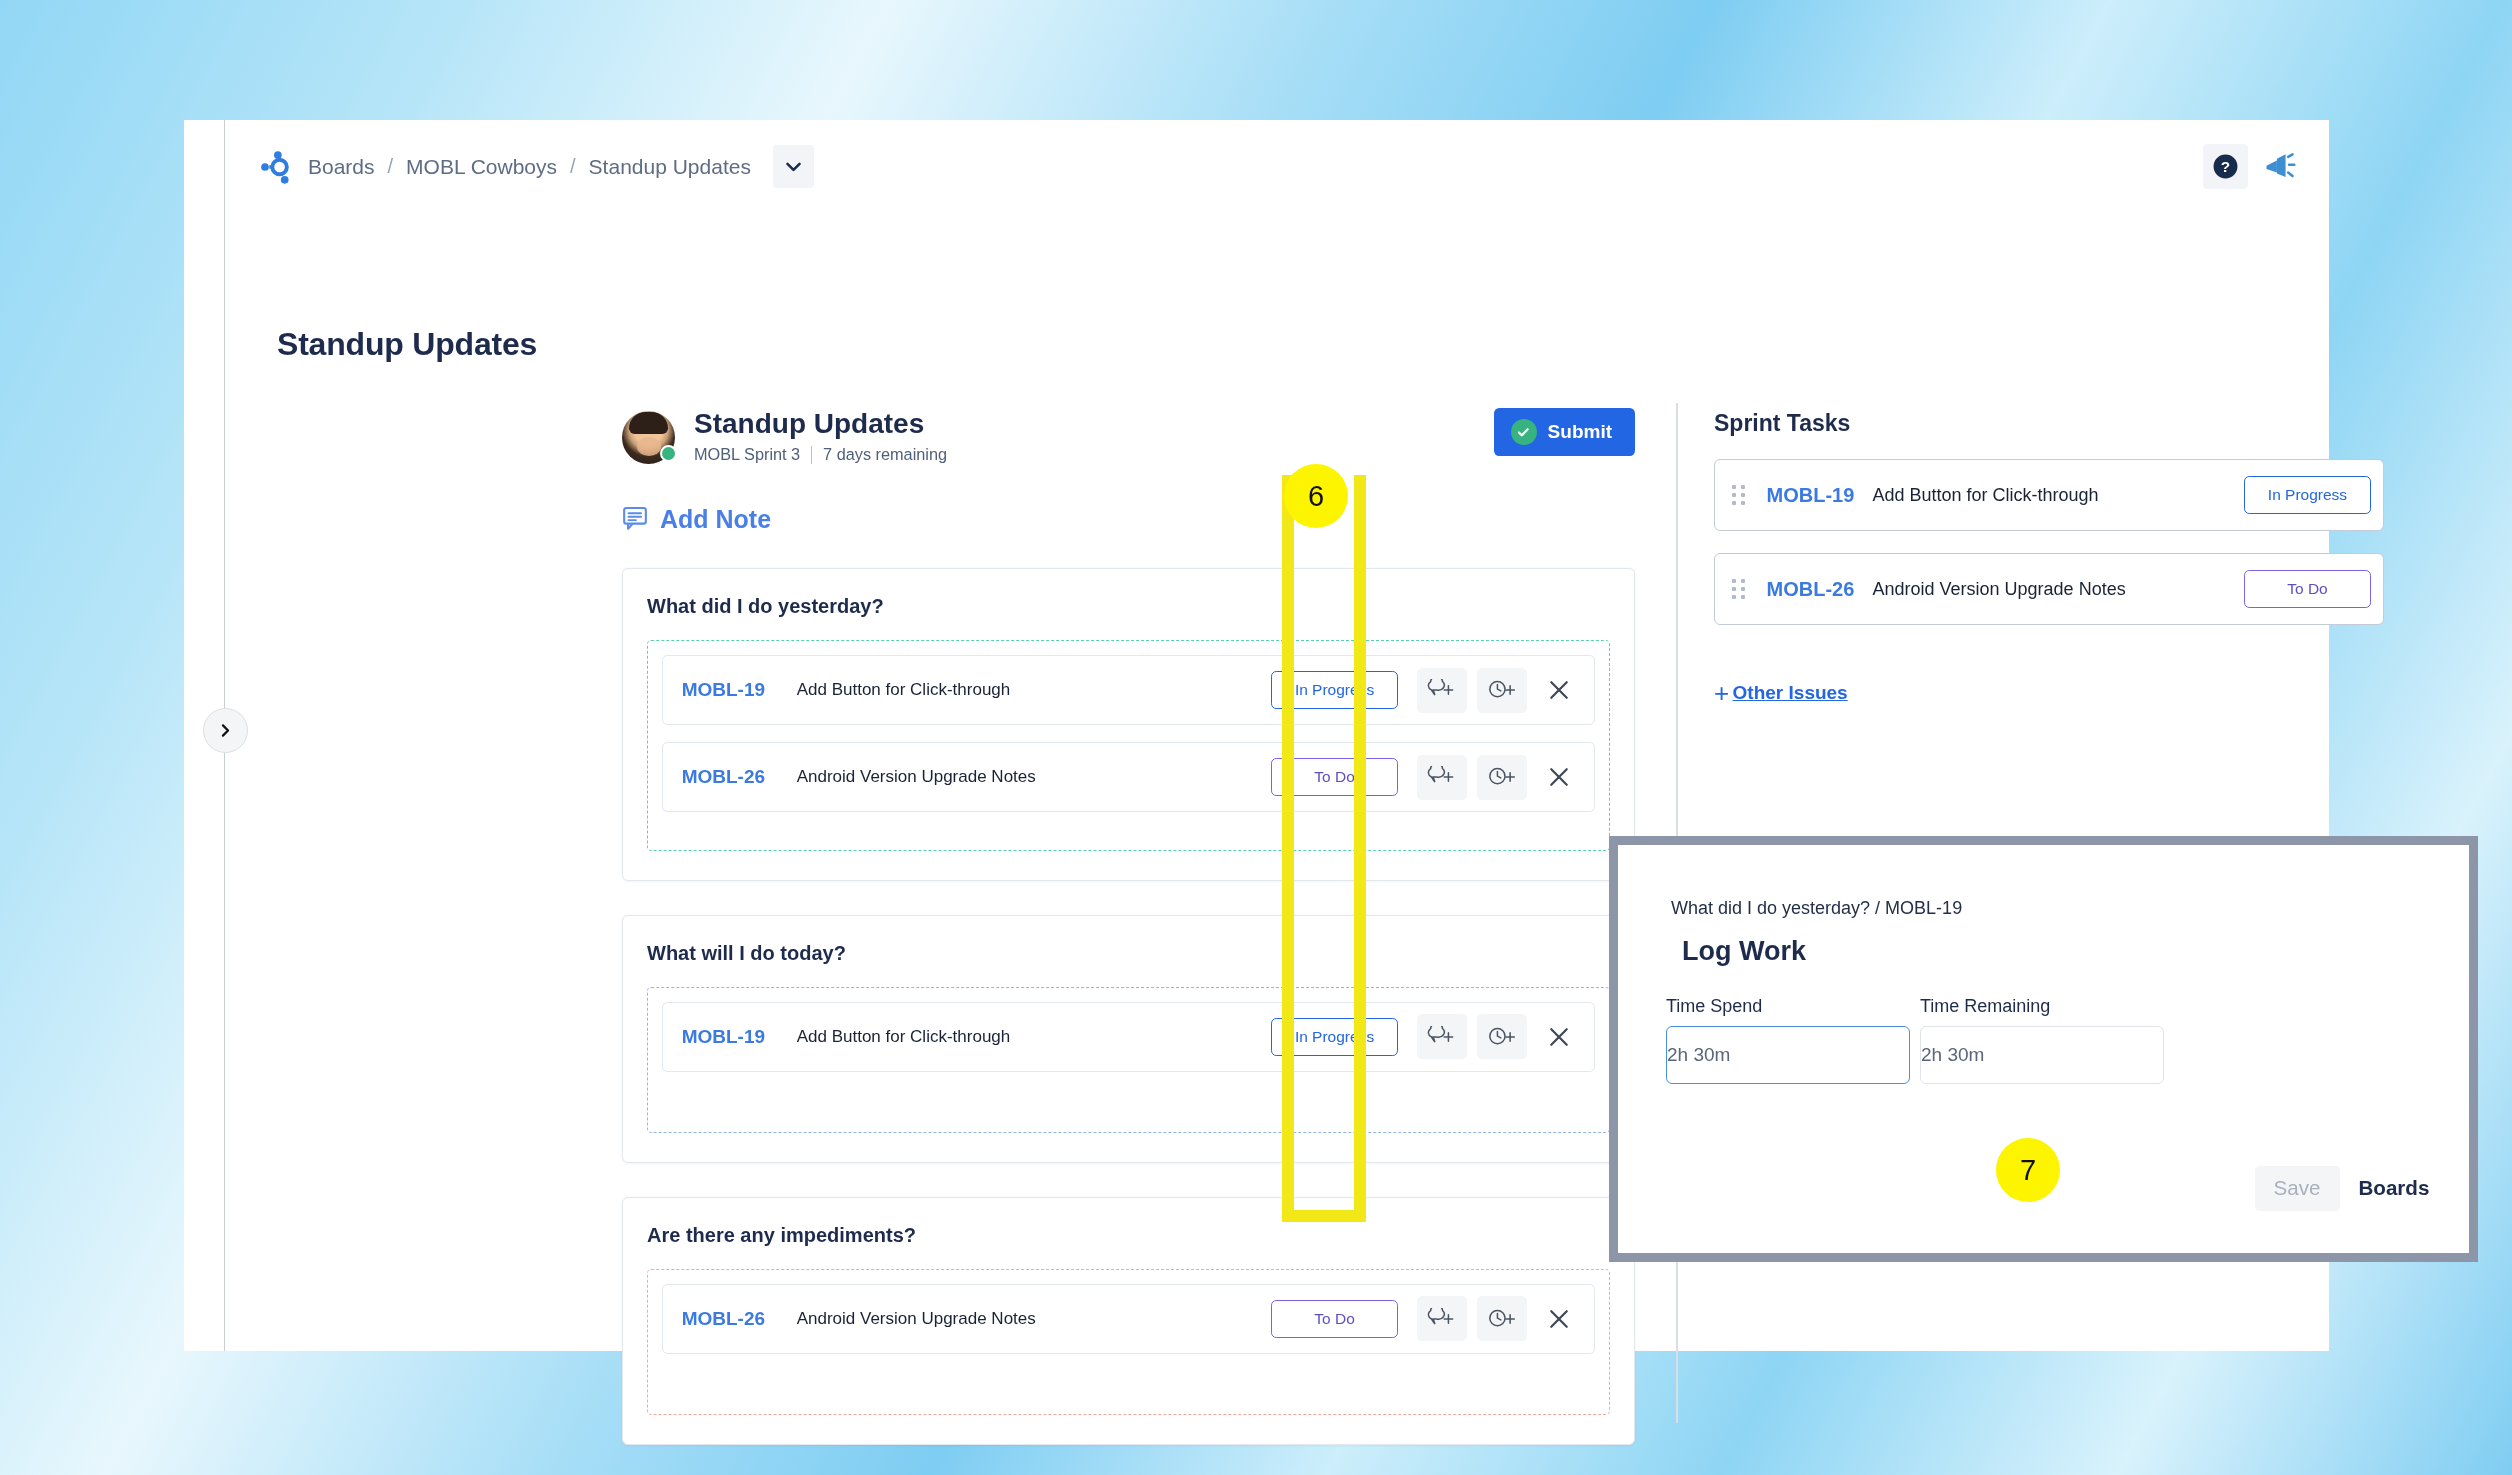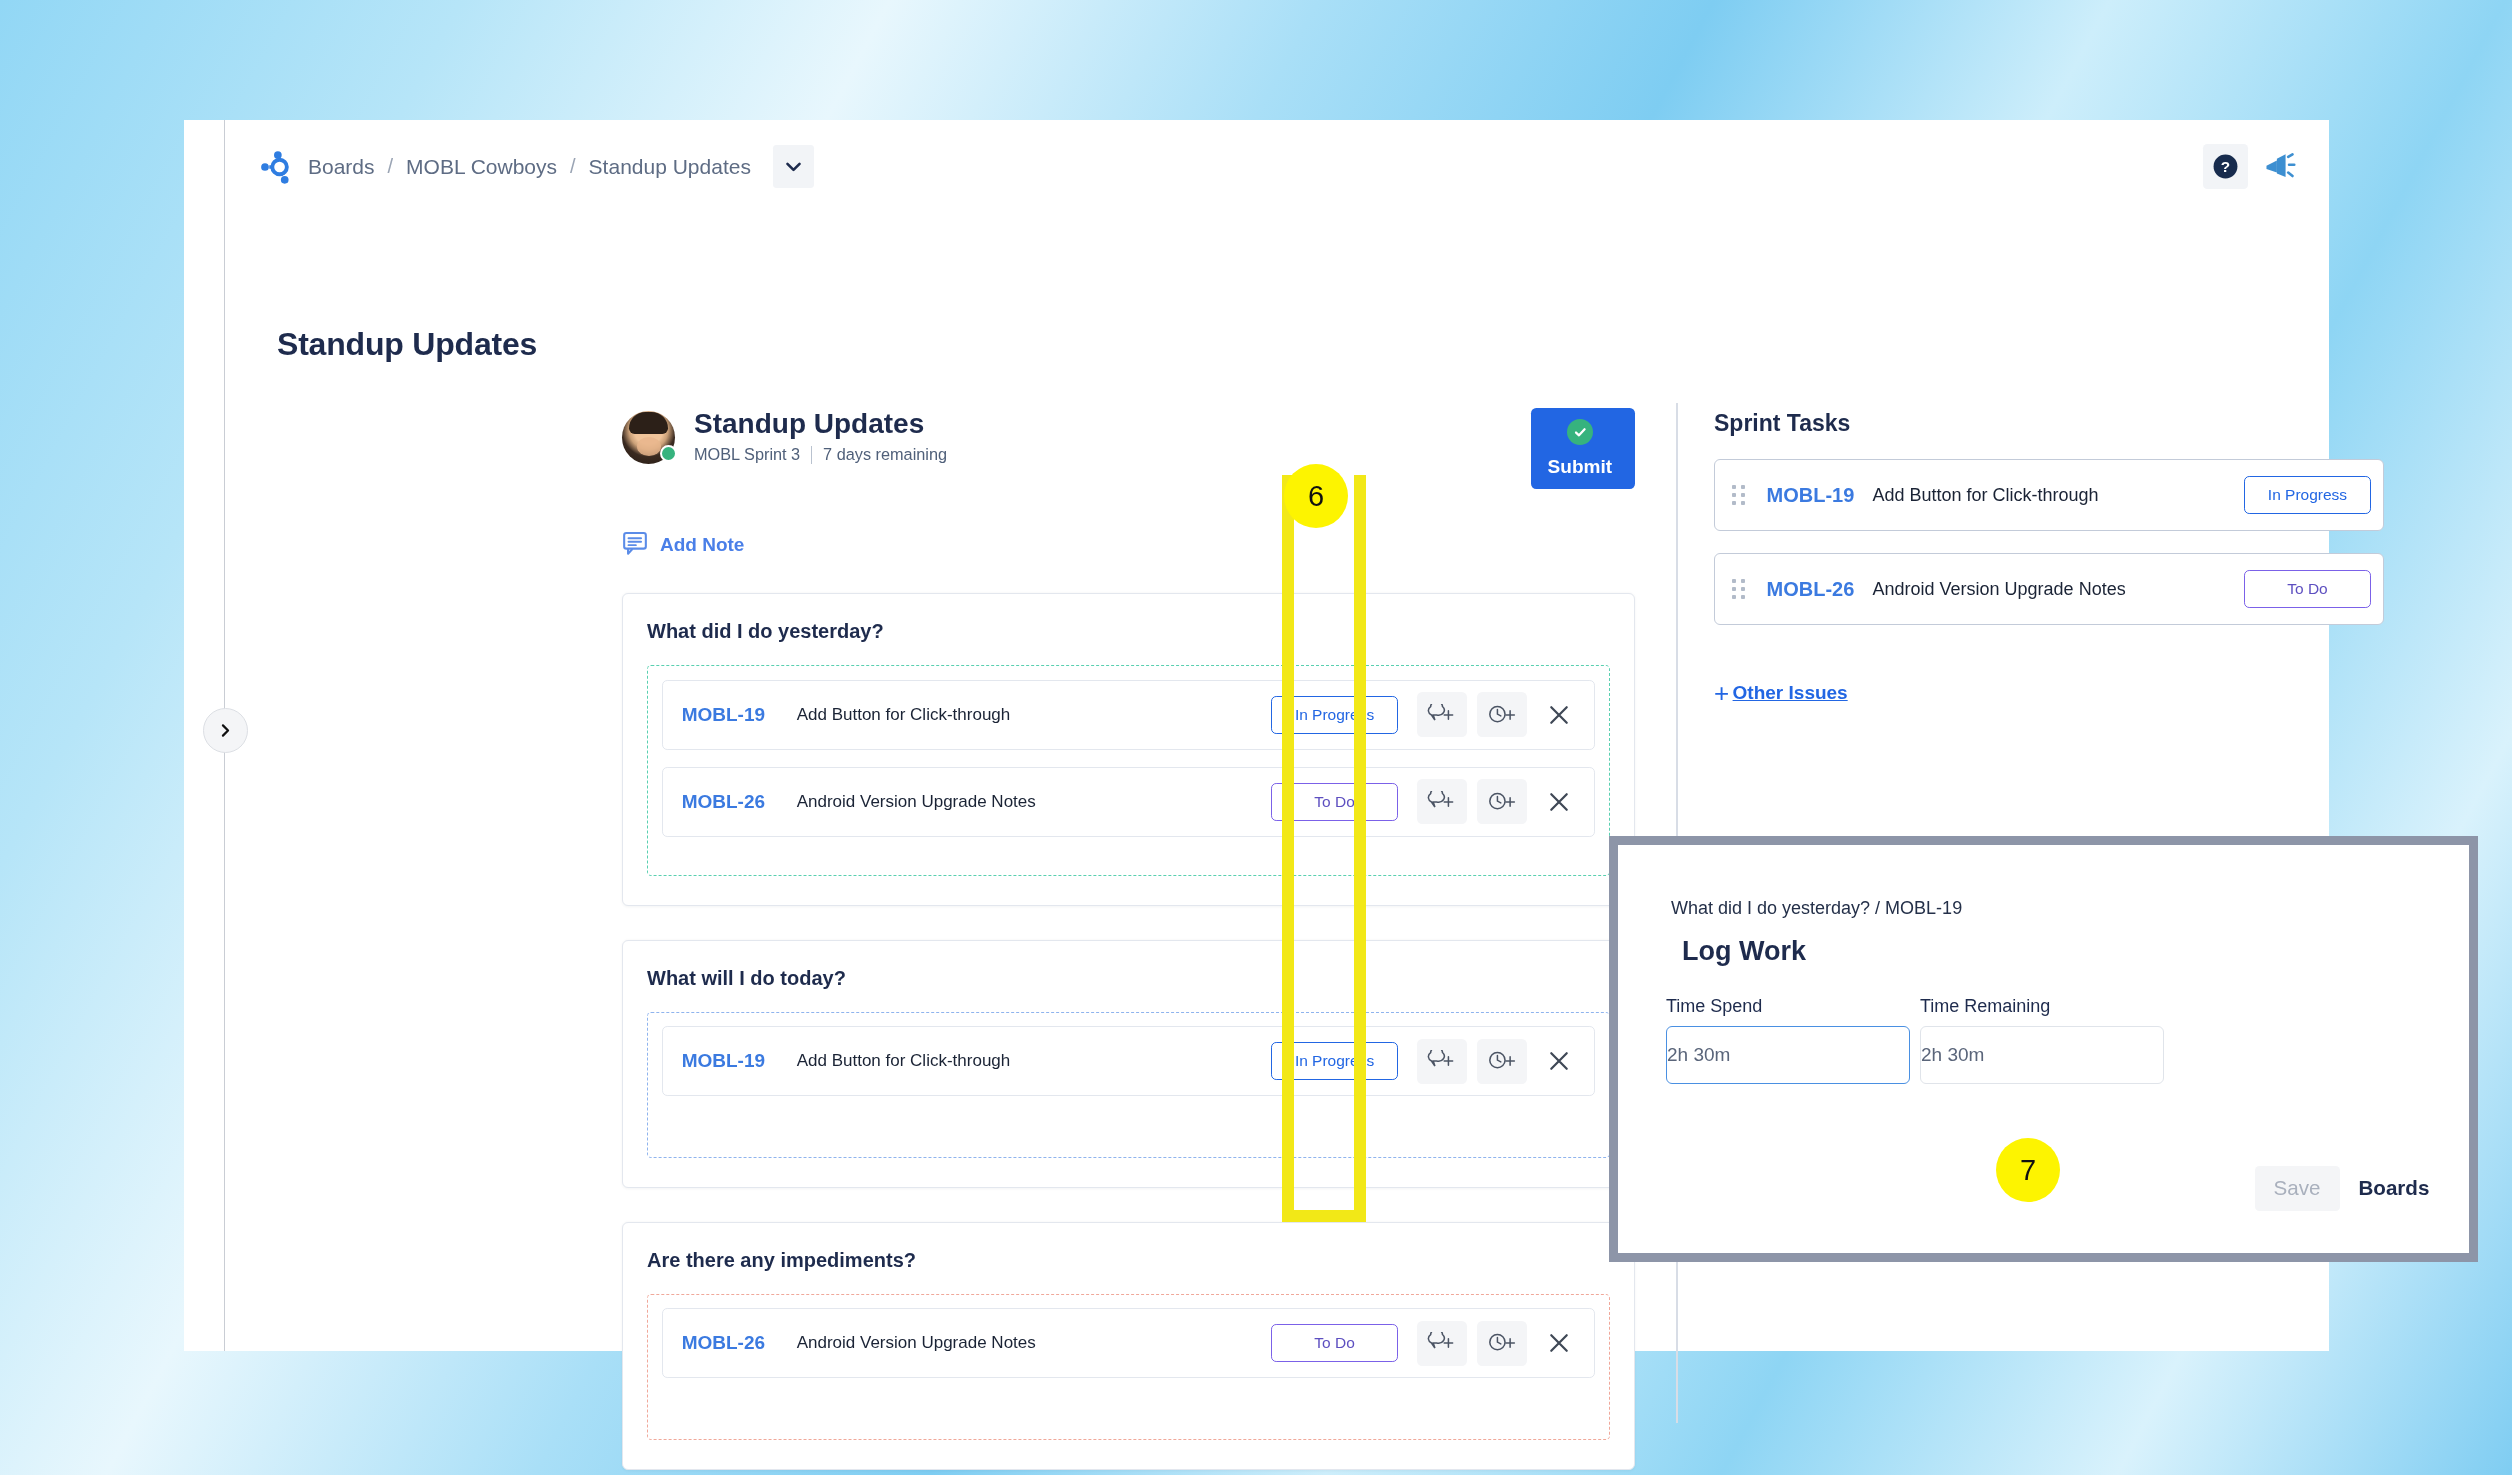--- a/index.html
+++ b/index.html
@@ -96,32 +96,32 @@
     border-radius: 50%; background: #36b37e; border: 2.1px solid #fff;
   }
   #standup-title { font-size: 28px; font-weight: bold; color: #1e2b4d; line-height: 1.12; }
   #standup-meta { margin-top: 6px; display: flex; align-items: center; gap: 11px;
     font-size: 16.3px; color: #50607a; }
   #standup-meta .meta-bar { width: 0.9px; height: 18px; background: #b9c2cf; display: inline-block; }
 
   #submit-btn {
     display: flex; align-items: center; gap: 11px;
     background: #2266e3; border: none; border-radius: 5.2px;
-    padding: 11px 23px 11px 16.3px; cursor: pointer; flex-direction: column;
+    padding: 11px 23px 11px 16.3px; cursor: pointer;
   }
   #submit-check {
     width: 26px; height: 26px; border-radius: 50%; background: #36b37e;
     display: flex; align-items: center; justify-content: center; flex: 0 0 auto;
   }
   #submit-check svg { width: 14.6px; height: 14.6px; }
   #submit-label { color: #fff; font-size: 19px; font-weight: bold; }
 
   #add-note { margin-top: 41px; display: flex; align-items: center; gap: 12px; cursor: pointer; }
   #add-note svg { width: 26px; height: 26px; flex: 0 0 auto; }
-  #add-note-label { color: #4a7fe8; font-size: 19px; font-weight: bold; }
+  #add-note-label { color: #4a7fe8; font-size: 25px; font-weight: bold; }
 
   .q-card {
     margin-top: 34px; background: #fff; border: 0.9px solid #e3e7ee; border-radius: 6px;
     padding: 26px 24px 29px 24px; box-shadow: 0 0.9px 2.6px rgba(16,30,60,.05);
   }
   .q-title { font-size: 20px; font-weight: bold; color: #1e2b4d; }
   .q-drop {
     margin-top: 22px; border-radius: 4.3px; padding: 13.7px 13.7px 38px 13.7px;
     min-height: 146px;
   }

